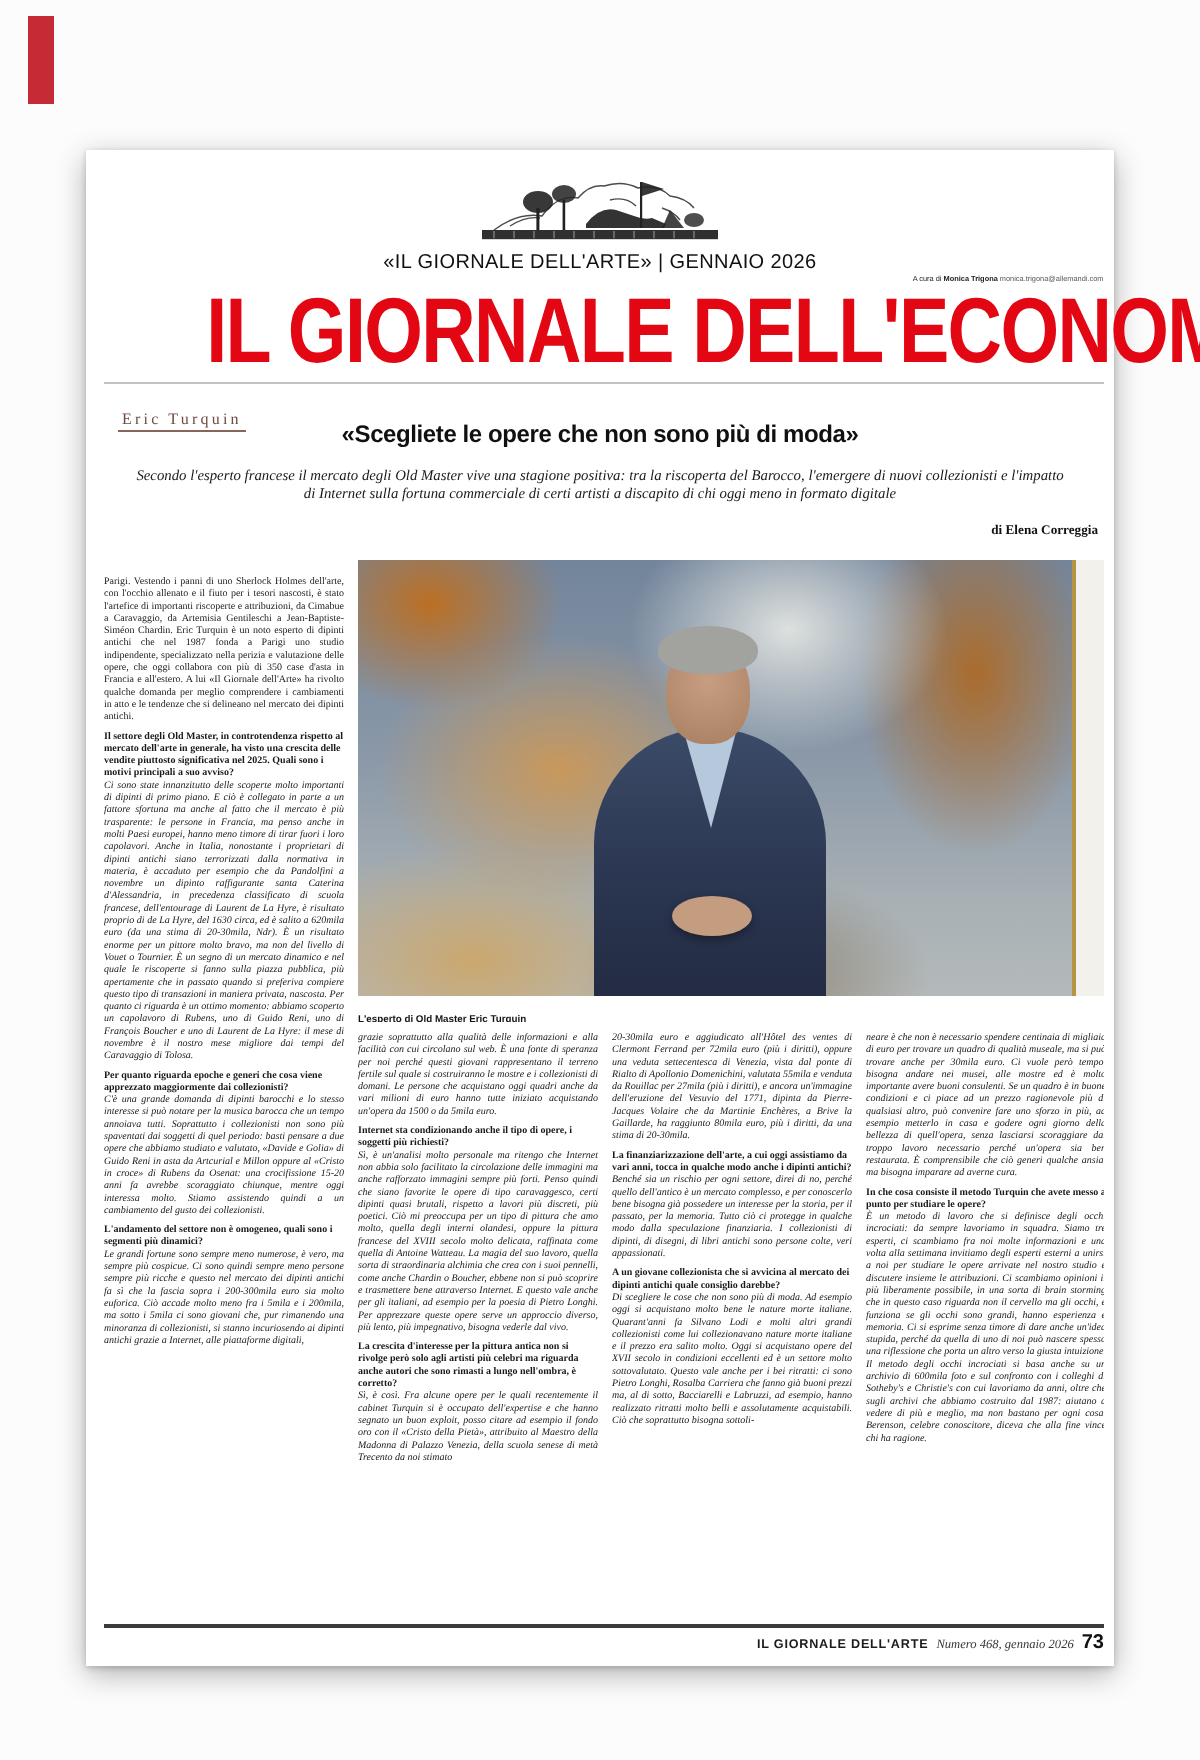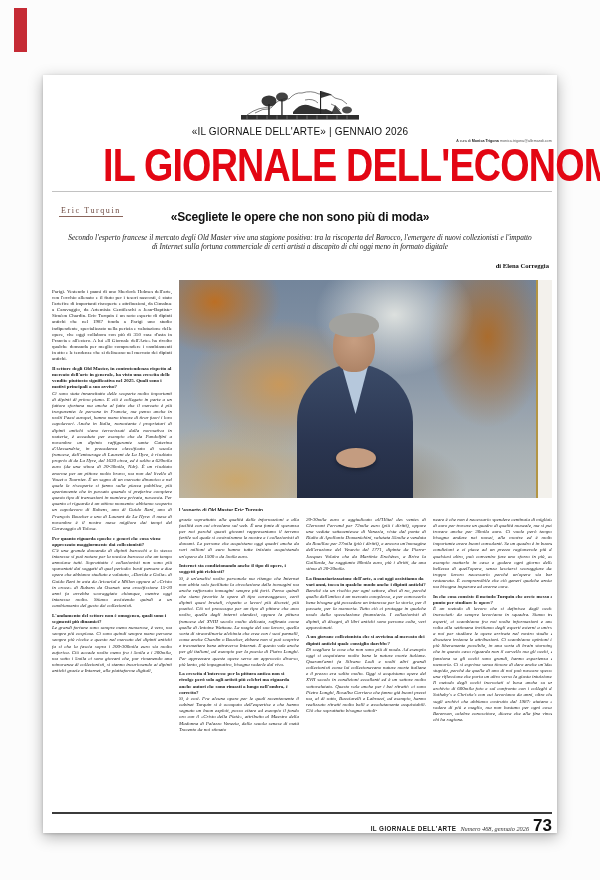--- a/index.html
+++ b/index.html
@@ -72,21 +72,21 @@
      color:#191919;text-align:justify;}
   .colscale p{margin:0;}
   .colscale p.question{font-weight:700;margin-top:7px;text-align:left;}
   .colscale p.answer{font-style:italic;}
   .colscale p.intro{}
   
   .footer-rule{position:absolute;left:9px;top:737px;width:500px;height:2.2px;background:#3b3b3b;}
   .footer{position:absolute;right:5px;top:741px;display:flex;align-items:baseline;gap:4px;}
   .f-pub{font-size:6.3px;font-weight:600;letter-spacing:.4px;color:#1c1c1c;}
   .f-issue{font-size:6.3px;font-style:italic;font-family:"Liberation Serif",serif;color:#333;}
-  .f-page{font-size:17px;font-weight:800;color:#111;}
+  .f-page{font-size:10px;font-weight:800;color:#111;}
 </style>
 </head>
 <body>
 
 <div class="canvas">
   <div class="corner-tab" style="background: rgb(197, 43, 53);"></div>
 
   <div class="page">
 
     <svg class="vignette" width="130" height="40" viewBox="0 0 130 40">

